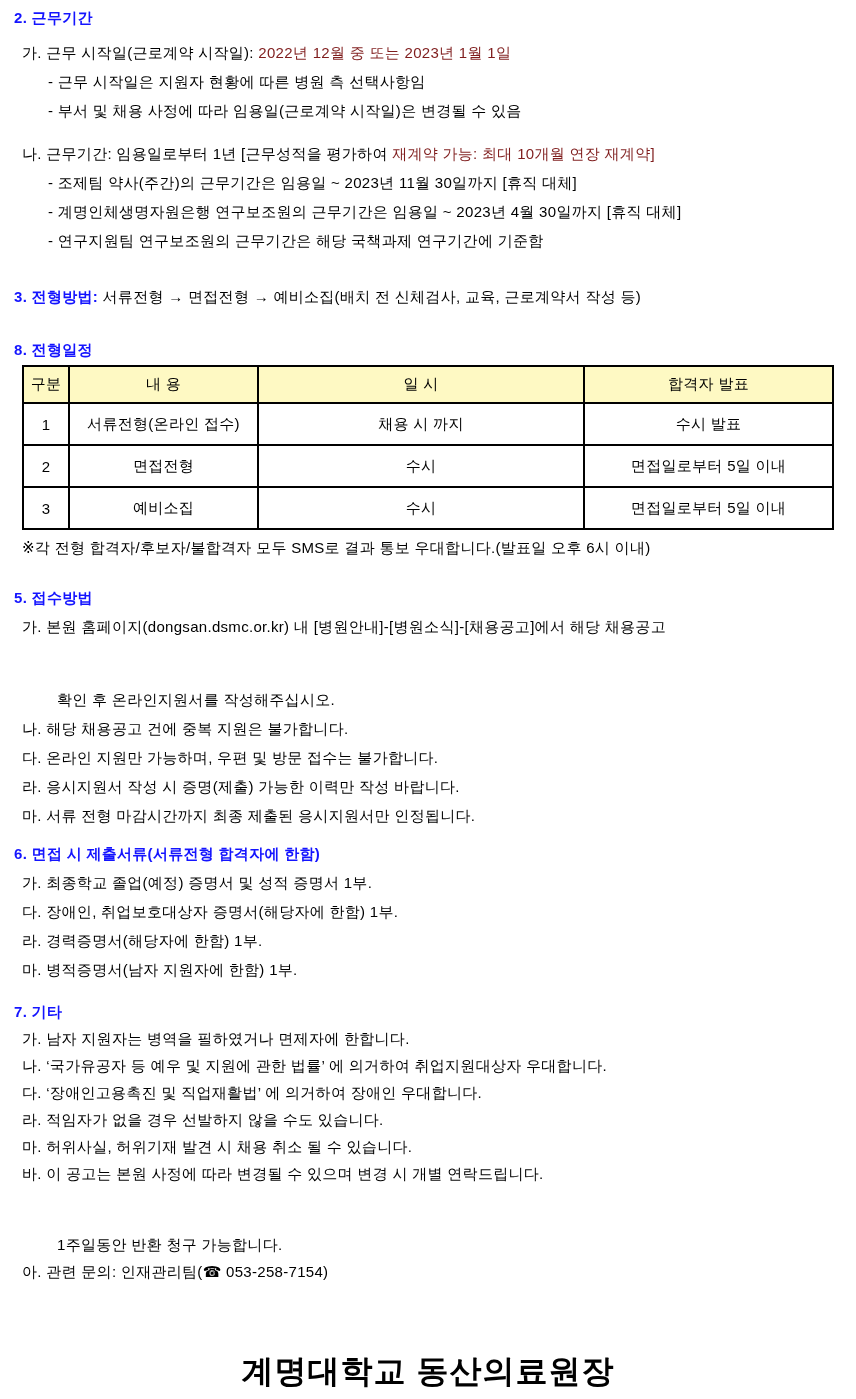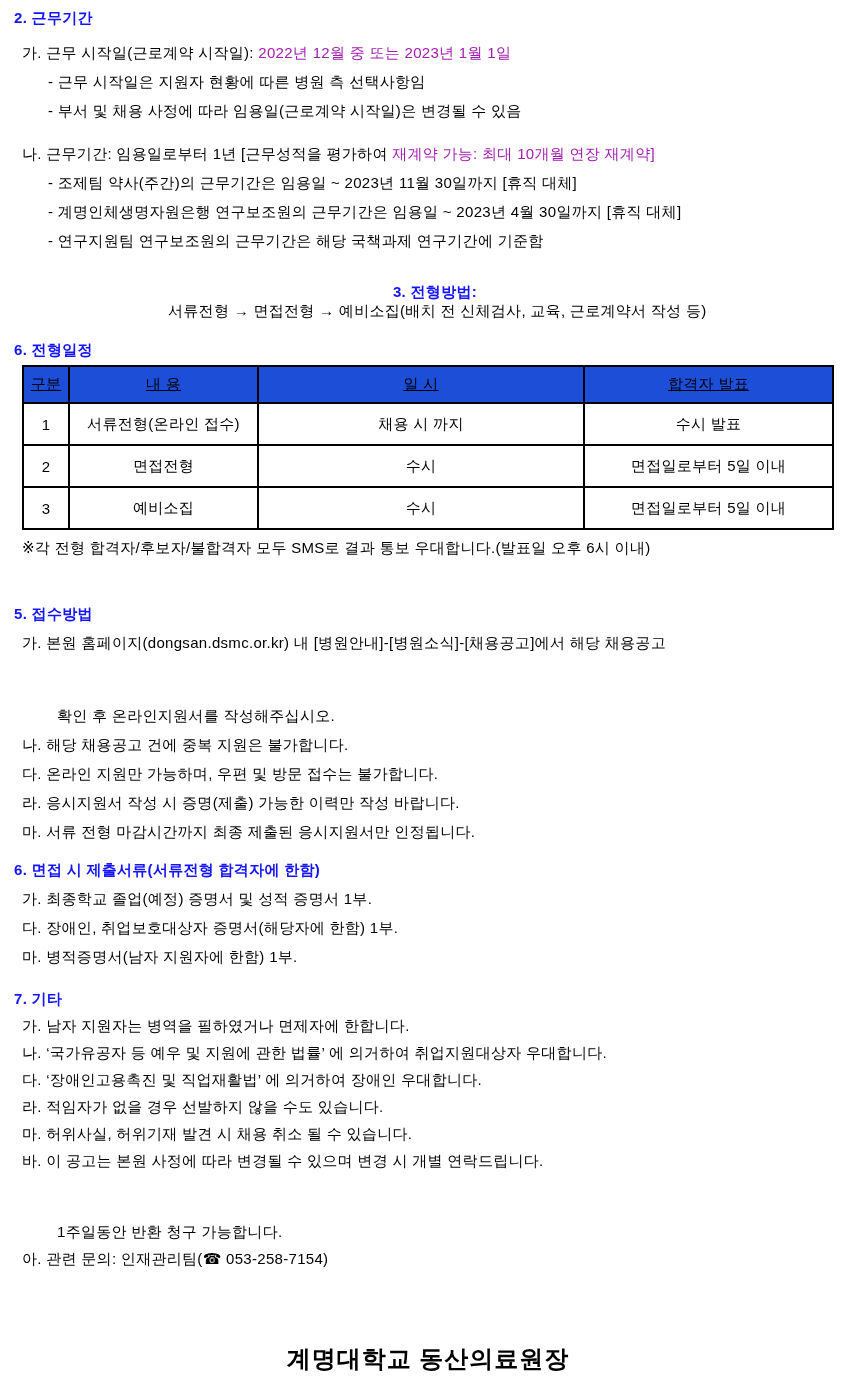--- a/index.html
+++ b/index.html
@@ -15,70 +15,69 @@
   }
   .doc { position: relative; width: 856px; height: 1399px; }
   .line {
     height: 29px;
     display: flex;
     align-items: center;
     white-space: pre;
     text-align: center;
   }
   .sec-title { color: #1414ff; font-weight: bold; }
-  .red { color: #a21caf; }
+  .red { color: #7f1d1d; }
   .indent-title { padding-left: 14px; }
   .indent-item  { padding-left: 22px; }
   .indent-sub   { padding-left: 48px; }
   .indent-cont  { padding-left: 57px; margin-top: 44px; }
   .indent-note  { padding-left: 22px; }
 
   .mt-ga   { margin-top: 6px; }
   .mt-na   { margin-top: 14px; }
-  .mt-sec3 { margin-top: 27px; flex-direction: column; }
+  .mt-sec3 { margin-top: 27px; }
   .mt-sec4 { margin-top: 24px; }
   .mt-note { margin-top: 4px; }
-  .mt-sec5 { margin-top: 37px; }
+  .mt-sec5 { margin-top: 21px; }
   .mt-sec6 { margin-top: 9px; }
   .mt-sec7 { margin-top: 14px; }
   .doc-top { margin-top: 4px; }
 
   table.schedule {
     border-collapse: collapse;
     margin-left: 22px;
     width: 810px;
     table-layout: fixed;
   }
   table.schedule th, table.schedule td {
     border: 2px solid #000000;
     text-align: center;
     vertical-align: middle;
     font-weight: normal;
     letter-spacing: 0.3px;
   }
   table.schedule th {
-    background: #1d4ed8;
+    background: #fef9c3;
     height: 37px;
-    text-decoration: underline;
   }
   table.schedule td { height: 42px; background: #ffffff; }
   .col-no   { width: 46px; }
   .col-desc { width: 189px; }
   .col-when { width: 326px; }
   .col-ann  { width: 249px; }
 
   .sec7 .line { height: 27px; }
 
   .footer-line {
     margin-top: 72px;
     height: 28px;
     display: flex;
     justify-content: center;
     align-items: center;
-    font-size: 24px;
+    font-size: 32px;
     font-weight: 600;
     letter-spacing: 1px;
   }
 </style>
 </head>
 <body>
 
 <div class="doc">
 
   <div class="section sec2">
@@ -96,21 +95,21 @@
     <div class="line indent-sub">- 연구지원팀 연구보조원의 근무기간은 해당 국책과제 연구기간에 기준함</div>
   </div>
 
   <div class="section sec3">
     <div class="line indent-title mt-sec3">
       <span class="sec-title">3. 전형방법:</span><span> 서류전형 → 면접전형 → 예비소집(배치 전 신체검사, 교육, 근로계약서 작성 등)</span>
     </div>
   </div>
 
   <div class="section sec4">
-    <div class="line indent-title sec-title mt-sec4">6. 전형일정</div>
+    <div class="line indent-title sec-title mt-sec4">8. 전형일정</div>
     <table class="schedule">
       <colgroup>
         <col class="col-no">
           <col class="col-desc">
           <col class="col-when">
           <col class="col-ann">
       </colgroup>
       <thead>
         <tr>
           <th>구분</th>
@@ -150,20 +149,21 @@
     <div class="line indent-item">나. 해당 채용공고 건에 중복 지원은 불가합니다.</div>
     <div class="line indent-item">다. 온라인 지원만 가능하며, 우편 및 방문 접수는 불가합니다.</div>
     <div class="line indent-item">라. 응시지원서 작성 시 증명(제출) 가능한 이력만 작성 바랍니다.</div>
     <div class="line indent-item">마. 서류 전형 마감시간까지 최종 제출된 응시지원서만 인정됩니다.</div>
   </div>
 
   <div class="section sec6">
     <div class="line indent-title sec-title mt-sec6">6. 면접 시 제출서류(서류전형 합격자에 한함)</div>
     <div class="line indent-item">가. 최종학교 졸업(예정) 증명서 및 성적 증명서 1부.</div>
     <div class="line indent-item">다. 장애인, 취업보호대상자 증명서(해당자에 한함) 1부.</div>
+    <div class="line indent-item">라. 경력증명서(해당자에 한함) 1부.</div>
     <div class="line indent-item">마. 병적증명서(남자 지원자에 한함) 1부.</div>
   </div>
 
   <div class="section sec7">
     <div class="line indent-title sec-title mt-sec7">7. 기타</div>
     <div class="line indent-item">가. 남자 지원자는 병역을 필하였거나 면제자에 한합니다.</div>
     <div class="line indent-item">나. ‘국가유공자 등 예우 및 지원에 관한 법률’ 에 의거하여 취업지원대상자 우대합니다.</div>
     <div class="line indent-item">다. ‘장애인고용촉진 및 직업재활법’ 에 의거하여 장애인 우대합니다.</div>
     <div class="line indent-item">라. 적임자가 없을 경우 선발하지 않을 수도 있습니다.</div>
     <div class="line indent-item">마. 허위사실, 허위기재 발견 시 채용 취소 될 수 있습니다.</div>

